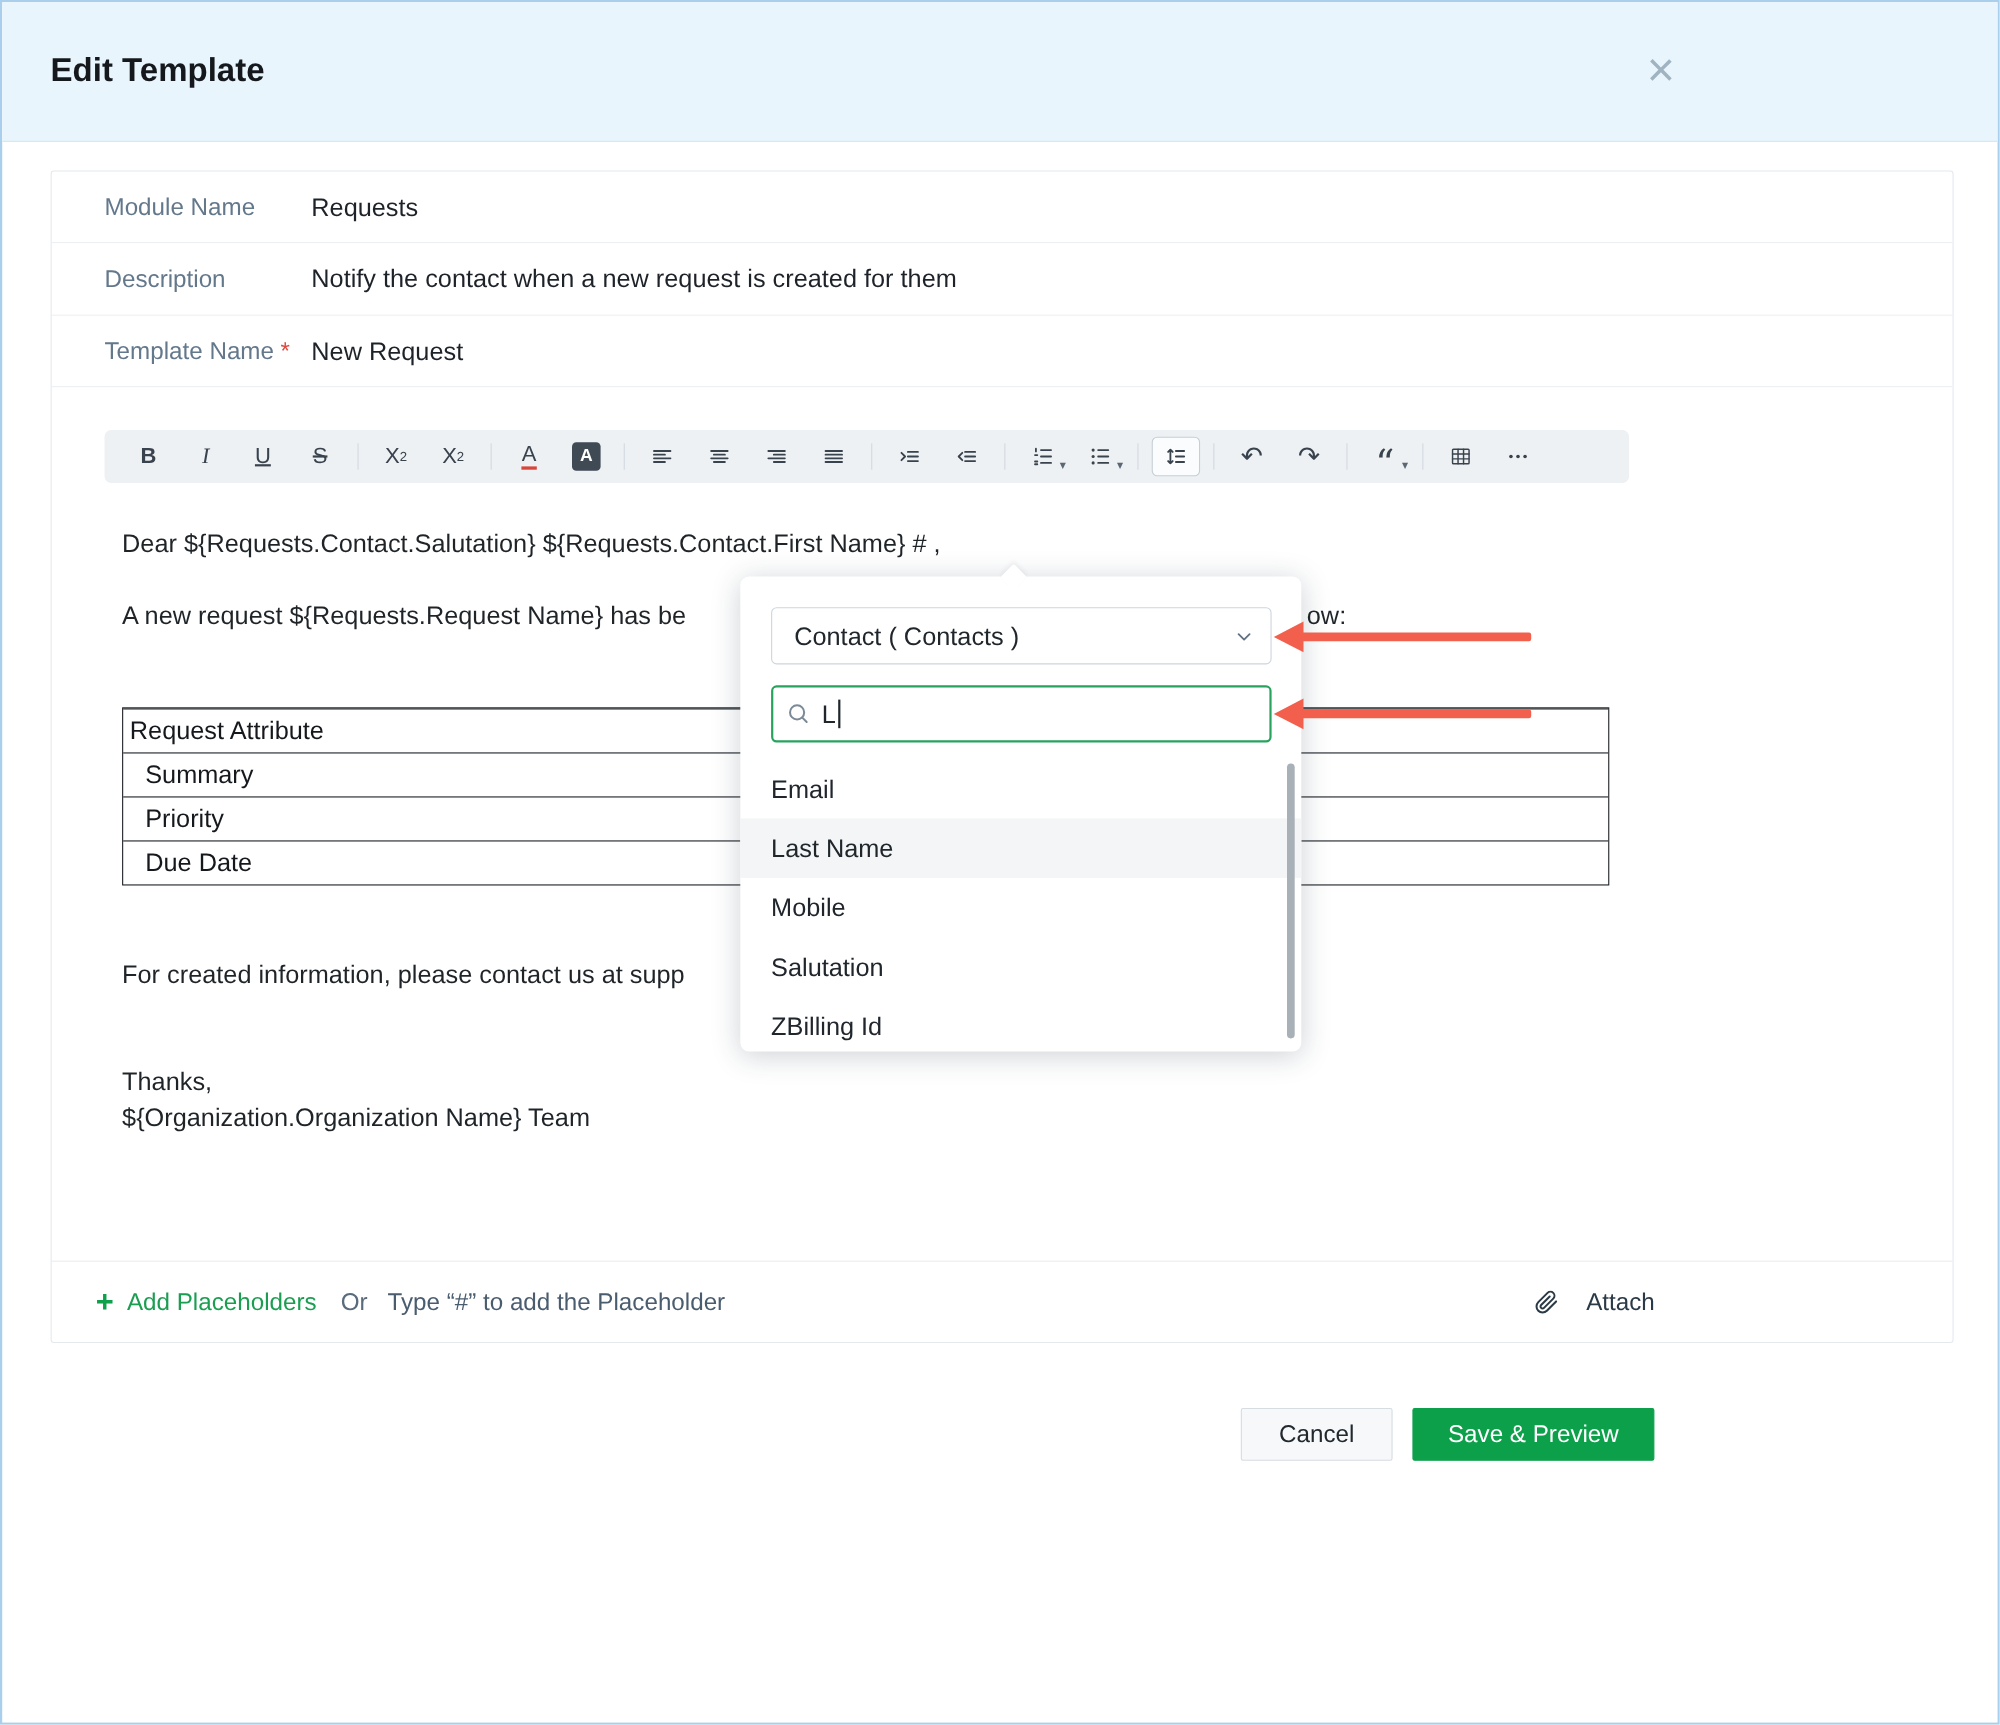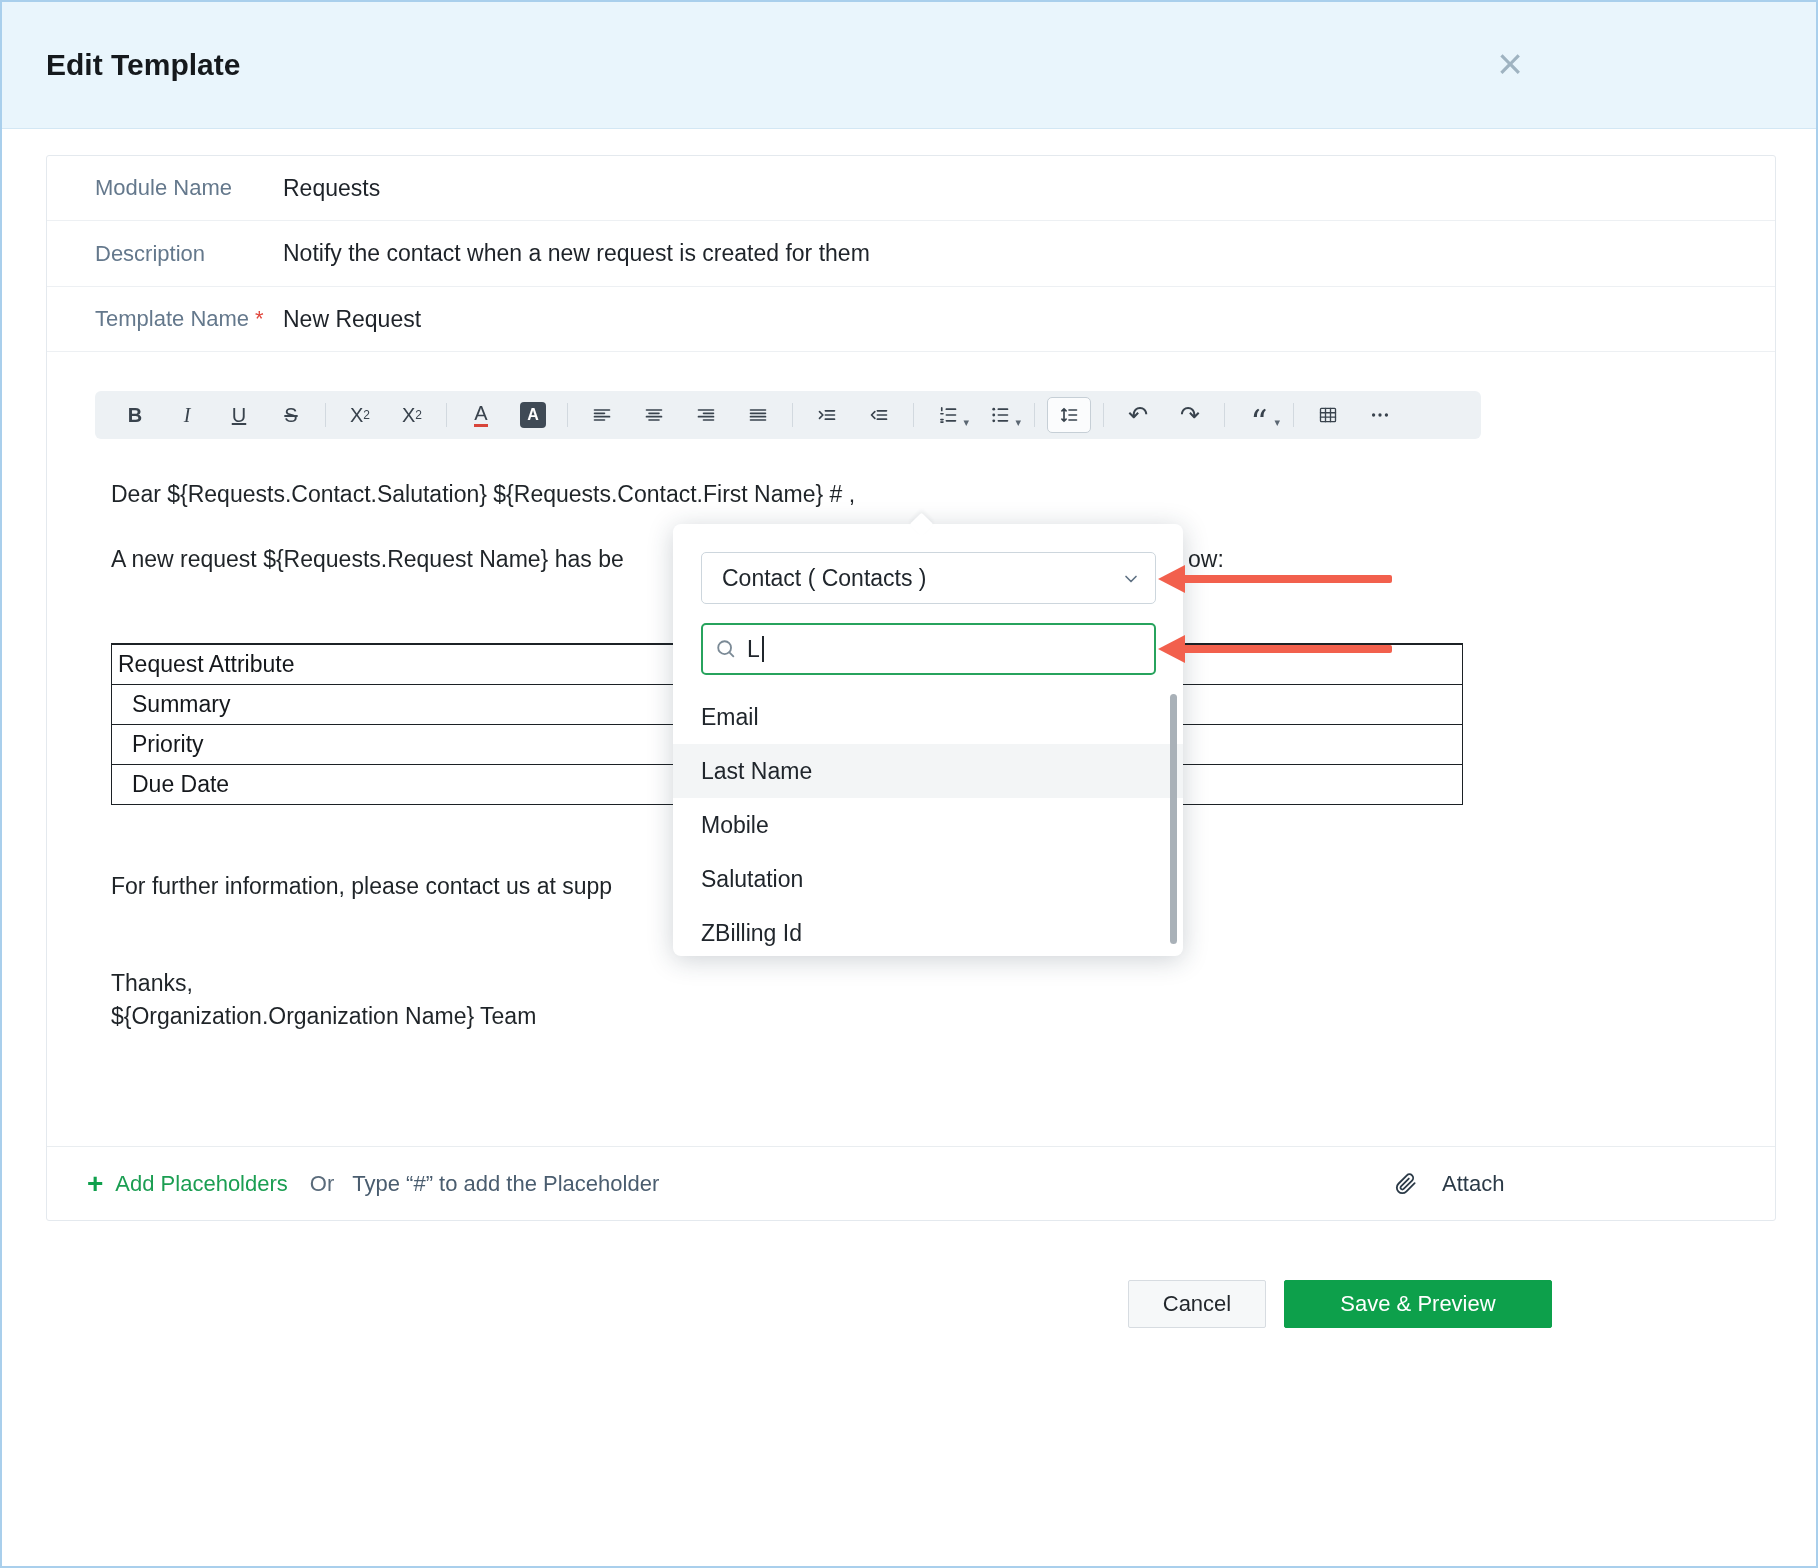--- a/index.html
+++ b/index.html
@@ -104,21 +104,21 @@
                      border-right:27px solid #f2604d; }
   .red-arrow .bar { position:absolute; left:24px; top:10px; width:210px; height:8px;
                     background:#f2604d; border-radius:2px; }
   .arrow1 { left:1156px; top:563px; }
   .arrow2 { left:1156px; top:633px; }
 
   
   .btn { position:absolute; top:1278px; height:48px; border-radius:2px; font-size:22px;
          display:flex; align-items:center; justify-content:center; cursor:pointer; }
   .btn-cancel { left:1126px; width:138px; background:#f6f8f9; border:1px solid #d7dce1; color:#23282d; }
-  .btn-save { left:1282px; width:268px; background:#0da04b; color:#fff; border:1px solid #0da04b; }
+  .btn-save { left:1282px; width:220px; background:#0da04b; color:#fff; border:1px solid #0da04b; }
 </style>
 </head>
 <body>
 
 <div class="canvas">
 
   <div class="dlg-header">
     <div class="dlg-title">Edit Template</div>
     <div class="close-btn">×</div>
   </div>
@@ -270,21 +270,21 @@
             <span class="cell">Summary</span>
           </div>
         <div class="ed-tr">
             <span class="cell">Priority</span>
           </div>
         <div class="ed-tr">
             <span class="cell">Due Date</span>
           </div>
       </div>
 
-      <div class="ed-para" style="left:64px; top:717px;">For further information, please contact us at supp</div>
+      <div class="ed-para" style="left:64px; top:717px;">For created information, please contact us at supp</div>
       <div class="ed-para" style="left:64px; top:814px;">Thanks,</div>
       <div class="ed-para" style="left:64px; top:847px;">${Organization.Organization Name} Team</div>
     </div>
 
     <div class="ph-bar">
       <div class="ph-left">
         <span class="ph-plus">+</span>
         <span class="ph-add">Add Placeholders</span>
         <span class="ph-or">Or</span>
         <span class="ph-hint">Type “#” to add the Placeholder</span>

